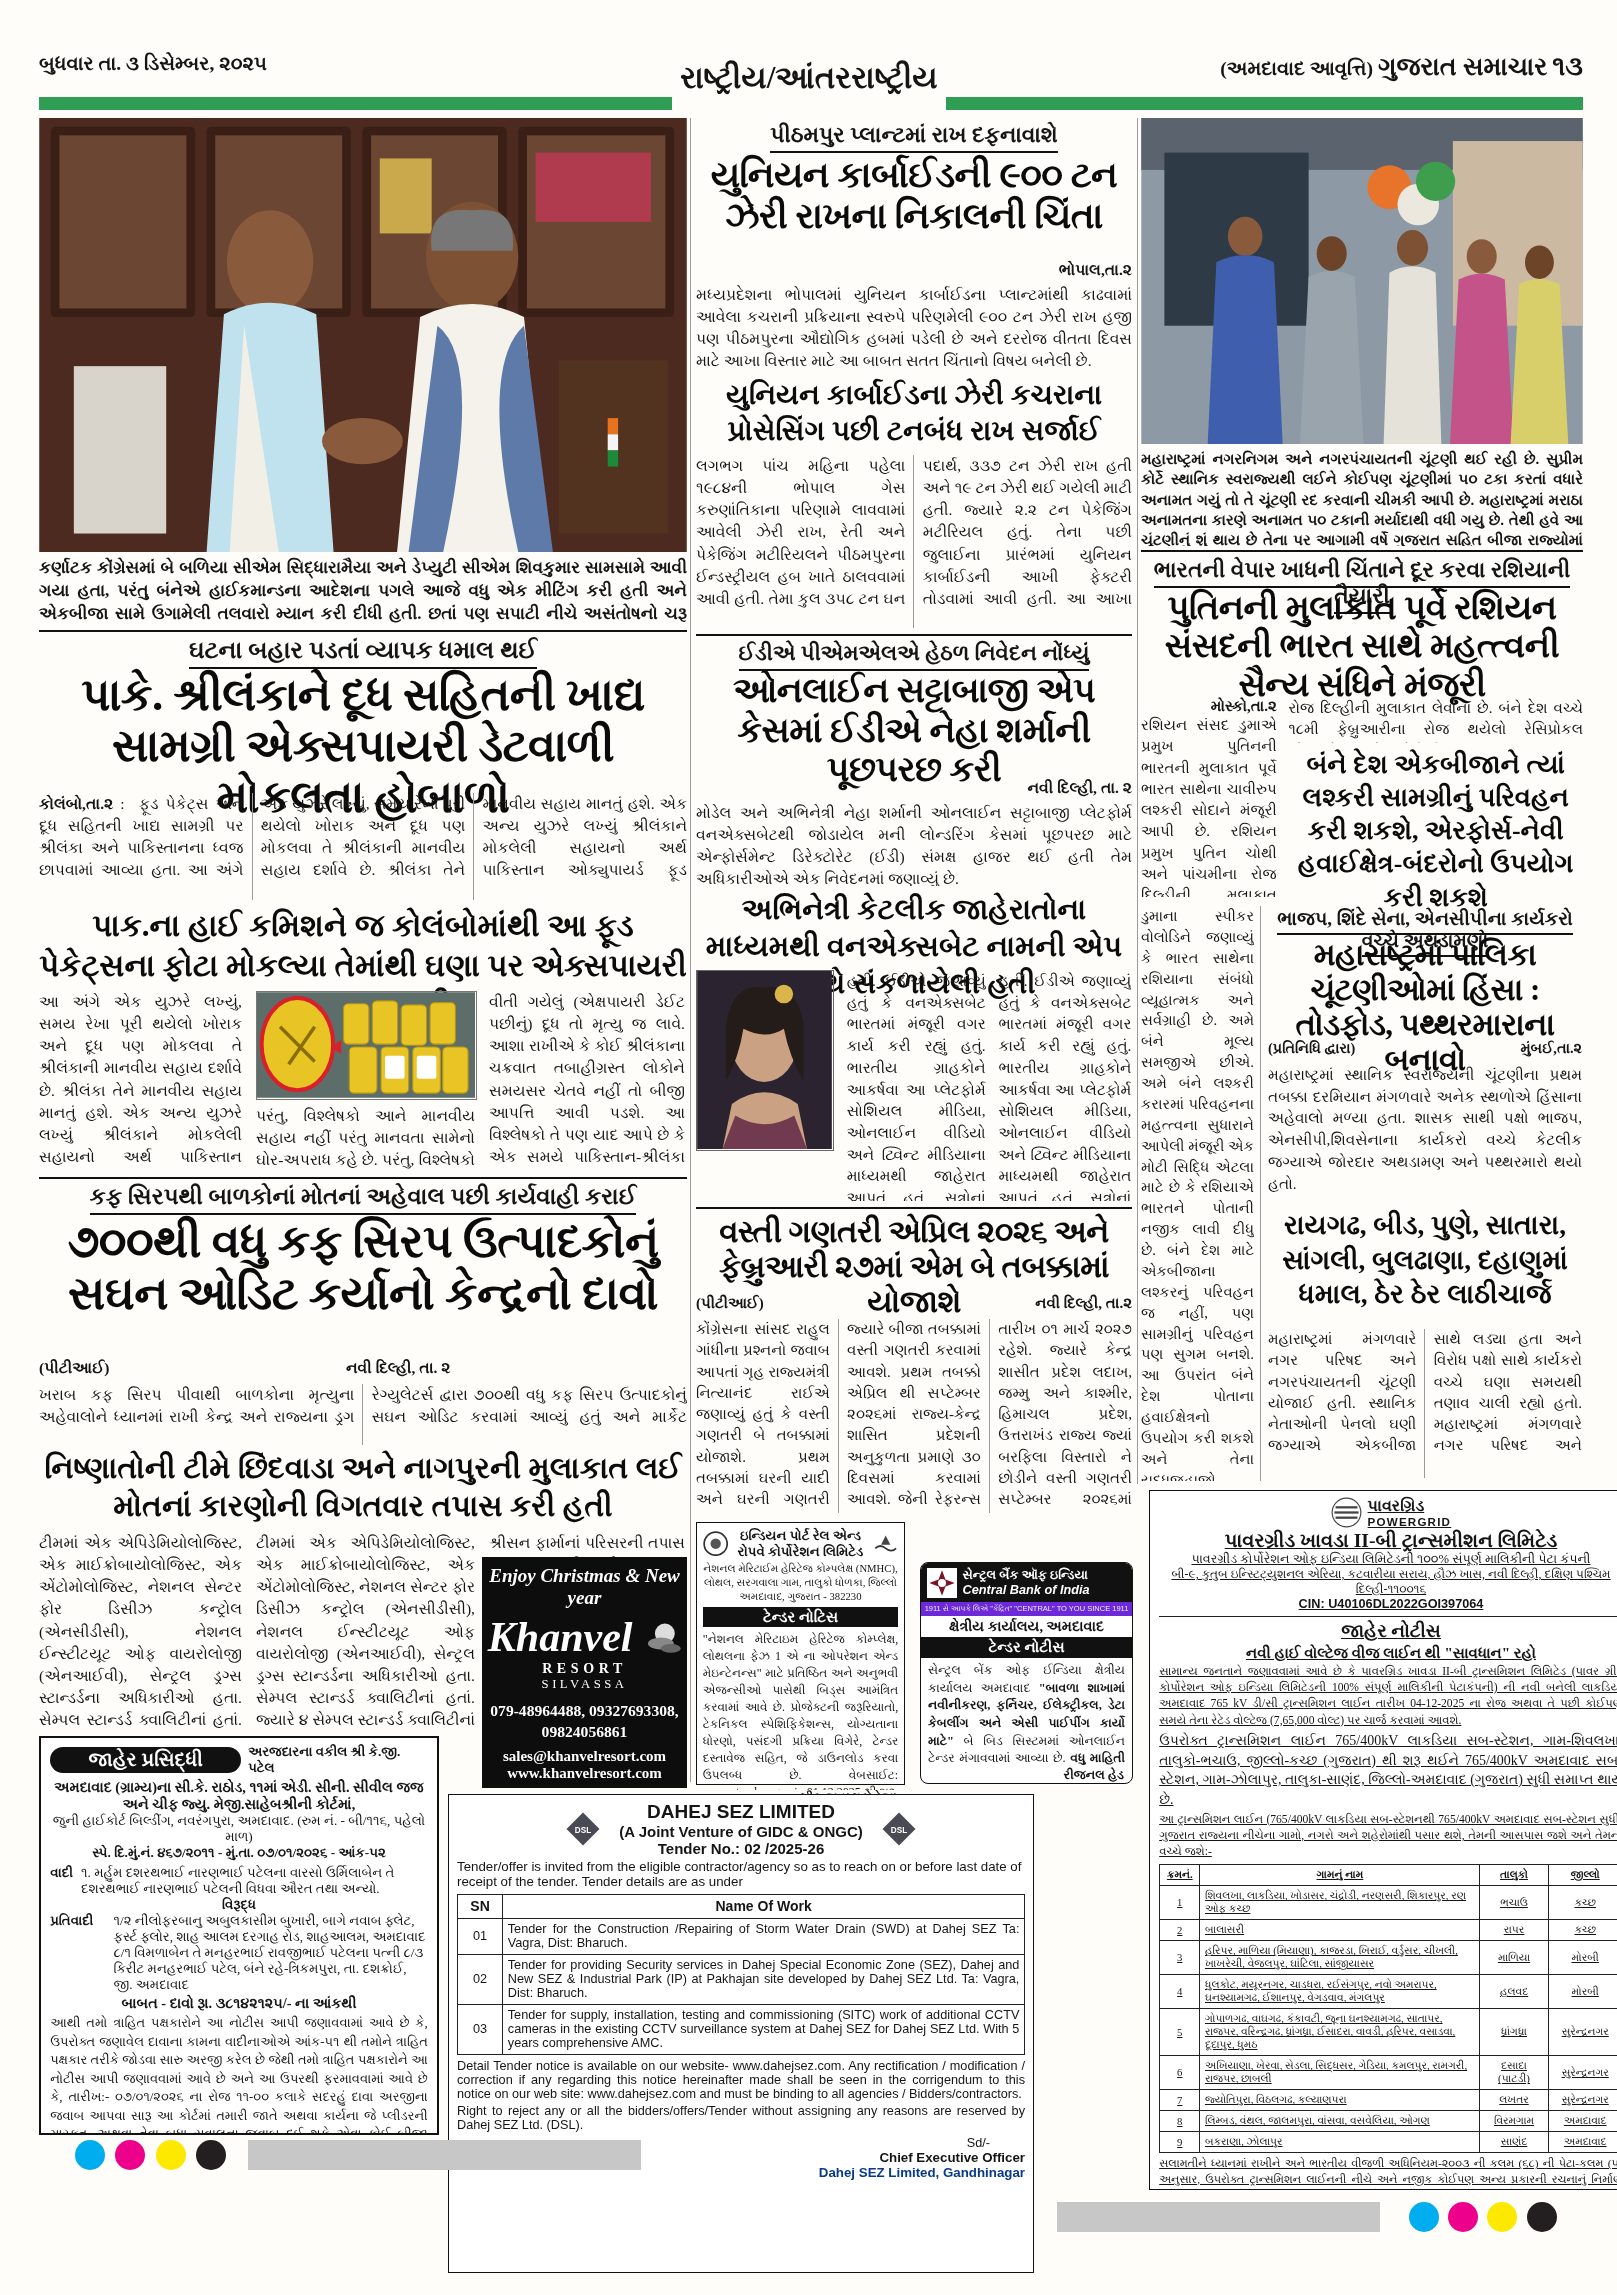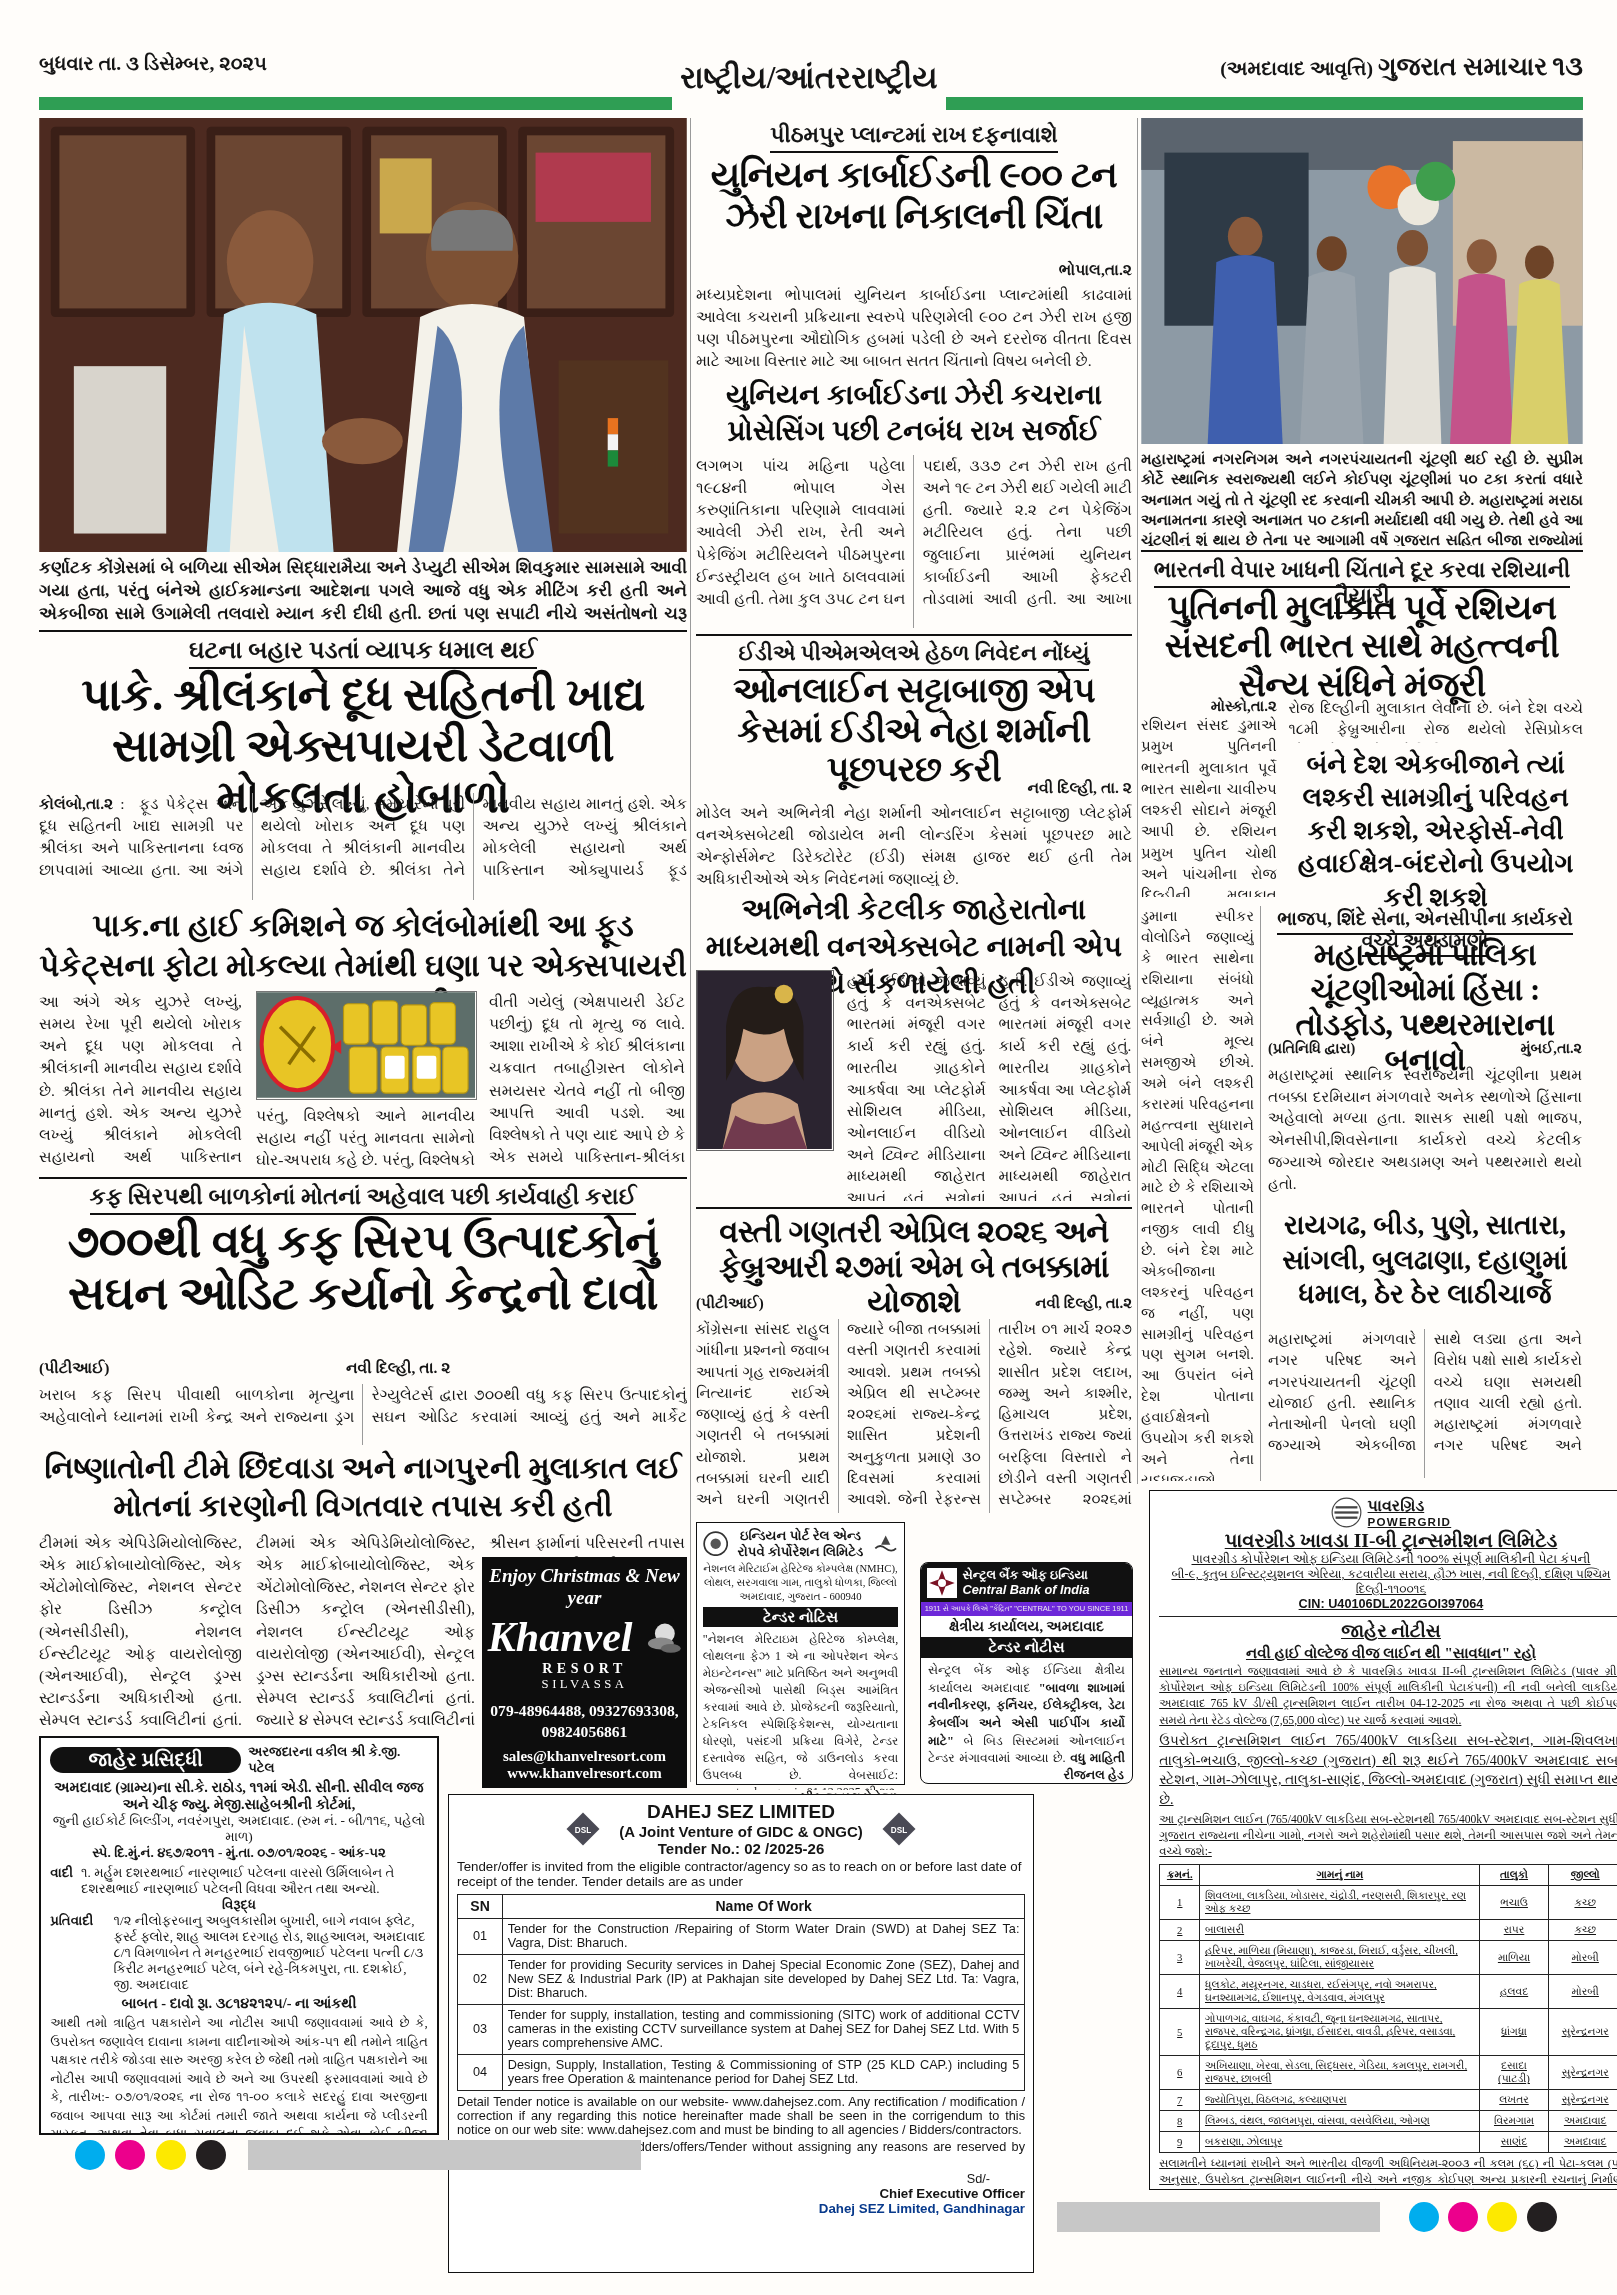--- a/index.html
+++ b/index.html
@@ -214,21 +214,21 @@
       <svg width="25.4" height="25.4" viewBox="0 0 44 44">
           <circle cx="22" cy="22" r="20" fill="none" stroke="#333" stroke-width="3"></circle>
           <circle cx="22" cy="22" r="9" fill="#555"></circle>
         </svg>
       <div style="flex:1;text-align:center;font-weight:800;font-size:13.3px;line-height:1.2;">ઇન્ડિયન પોર્ટ રેલ એન્ડ રોપવે કોર્પોરેશન લિમિટેડ</div>
       <svg width="25.4" height="25.4" viewBox="0 0 44 44">
           <path d="M4 30 Q12 22 22 30 Q32 38 40 30" stroke="#333" stroke-width="3" fill="none"></path>
           <path d="M22 8 L30 24 L14 24 Z" fill="#444"></path>
         </svg>
     </div>
-    <div style="text-align:center;font-size:10.7px;line-height:1.3;margin-top:2.3px;">નેશનલ મેરિટાઈમ હેરિટેજ કોમ્પલેક્ષ (NMHC), લોથલ, સરગવાલા ગામ, તાલુકો ધોળકા, જિલ્લો અમદાવાદ, ગુજરાત - 600940</div>
+    <div style="text-align:center;font-size:10.7px;line-height:1.3;margin-top:2.3px;">નેશનલ મેરિટાઈમ હેરિટેજ કોમ્પલેક્ષ (NMHC), લોથલ, સરગવાલા ગામ, તાલુકો ધોળકા, જિલ્લો અમદાવાદ, ગુજરાત - 382230</div>
     <div class="blackbar" style="font-size:15px;margin-top:3.5px;padding:1.7px 0;">ટેન્ડર નોટિસ</div>
     <div class="body" style="height:159px;font-size:12px;margin-top:3.5px;">"નેશનલ મેરિટાઇમ હેરિટેજ કોમ્પ્લેક્ષ, લોથલના ફેઝ 1 એ ના ઓપરેશન એન્ડ મેઇન્ટેનન્સ" માટે પ્રતિષ્ઠિત અને અનુભવી એજન્સીઓ પાસેથી બિડ્સ આમંત્રિત કરવામાં આવે છે. પ્રોજેક્ટની જરૂરિયાતો, ટેકનિકલ સ્પેશિફિકેશન્સ, યોગ્યતાના ધોરણો, પસંદગી પ્રક્રિયા વિગેરે, ટેન્ડર દસ્તાવેજ સહિત, જે ડાઉનલોડ કરવા ઉપલબ્ધ છે. વેબસાઈટ: www.etenders.gov.in 01.12.2025 થી શરૂ. ટેકનિકલ બિડ અને ફાયનાન્સીયલ બિડ (ફક્ત ઓનલાઈન) સુપ્રત કરવાની છેલ્લી તારીખ 29.12.2025 ના સાંજે 5.00 સુધી અને બિડ સીક્યૂરિટી (ઈએમડી) + ટેકનિકલ બિડ (ફક્ત ફિઝીકલ) 30.12.2025 ના બપોરે 3.00 સુધી છે.</div>
     <div style="text-align:right;font-weight:bold;font-size:12px;">ચીફ જનરલ મેનેજર</div>
     <div style="text-align:right;font-weight:bold;font-size:12px;" class="sans">IPRCL/Lothal</div>
   </div>
 
   <div class="abs noticebox" style="left:920px;top:1562px;width:213px;height:222px;border-width:1.7px;border-radius:8px;padding:0;overflow:hidden;">
     <div style="background:#111;color:#fff;display:flex;align-items:center;gap:5.8px;padding:4.6px 5.8px;">
       <svg width="30" height="30" viewBox="0 0 52 52">
           <rect width="52" height="52" fill="#fff"></rect>
@@ -286,24 +286,20 @@
           <tr>
             <td style="text-align:center;">02</td>
             <td style="text-align:justify;">Tender for providing Security services in Dahej Special Economic Zone (SEZ), Dahej and New SEZ &amp; Industrial Park (IP) at Pakhajan site developed by Dahej SEZ Ltd. Ta: Vagra, Dist: Bharuch.</td>
           </tr>
 
           <tr>
             <td style="text-align:center;">03</td>
             <td style="text-align:justify;">Tender for supply, installation, testing and commissioning (SITC) work of additional CCTV cameras in the existing CCTV surveillance system at Dahej SEZ for Dahej SEZ Ltd. With 5 years comprehensive AMC.</td>
           </tr>
 
-          <tr>
-            <td style="text-align:center;">04</td>
-            <td style="text-align:justify;">Design, Supply, Installation, Testing &amp; Commissioning of STP (25 KLD CAP.) including 5 years free Operation &amp; maintenance period for Dahej SEZ Ltd.</td>
-          </tr>
         </tbody>
     </table>
     <div style="font-size:12.7px;margin-top:4.6px;text-align:justify;">Detail Tender notice is available on our website- www.dahejsez.com. Any rectification / modification / correction if any regarding this notice hereinafter made shall be seen in the corrigendum to this notice on our web site: www.dahejsez.com and must be binding to all agencies / Bidders/contractors.</div>
     <div style="font-size:12.7px;margin-top:2.3px;text-align:justify;">Right to reject any or all the bidders/offers/Tender without assigning any reasons are reserved by Dahej SEZ Ltd. (DSL).</div>
     <div style="text-align:right;font-size:12.7px;margin-top:4.6px;padding-right:35px;">Sd/-</div>
     <div style="text-align:right;font-size:13.3px;font-weight:bold;">Chief Executive Officer</div>
     <div style="text-align:right;font-size:13.3px;font-weight:bold;color:#083a8c;">Dahej SEZ Limited, Gandhinagar</div>
   </div>
 
   <div class="abs" style="left:1141px;top:118px;width:442px;height:326px;">

